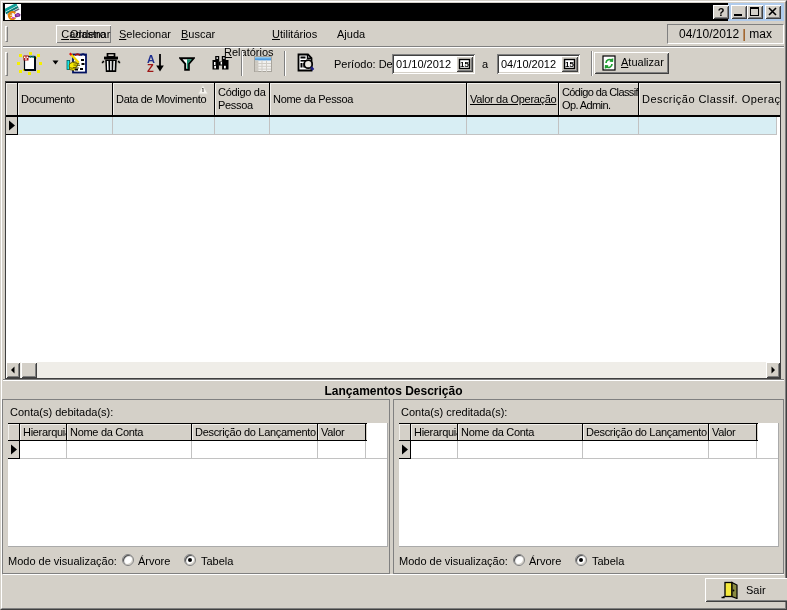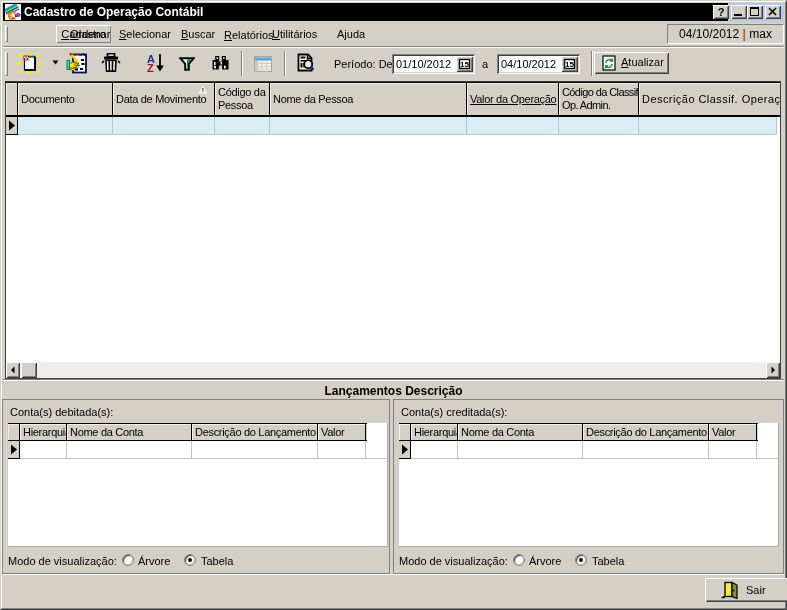--- a/index.html
+++ b/index.html
@@ -33,41 +33,40 @@
       <rect x="-1" y="1.2" width="15" height="2.8" fill="#12A098"></rect>
       <rect x="0" y="4.6" width="14" height="2" fill="#0C7A74"></rect>
       <rect x="1" y="7.2" width="13" height="1.4" fill="#666677"></rect>
     </g>
     <path d="M10.2 9.3 a3.6 3.6 0 1 0 0 4.6" fill="none" stroke="#E8860A" stroke-width="2.1"></path>
     <path d="M3 10.8 h4.2 M3 12.5 h4.2" stroke="#E8860A" stroke-width="1.2"></path>
     <path d="M9.6 10.6 l3.4 -1.9 l2.5 1.5 l-0.4 2.4 l-5 1 Z" fill="#7A2B8E"></path>
     <rect x="11.4" y="10.3" width="2.4" height="1.3" fill="#C95ED6"></rect>
     <rect x="6.8" y="13.2" width="2.4" height="1.3" fill="#CC22CC"></rect>
   </svg>
-  <div class="abs" style="left:21px;top:0;height:18px;line-height:18px;color:#fff;font-weight:bold;font-size:12px;">Cadastro de Operação Contábil</div>
 
   <div class="abs raised2 btnface" style="left:710px;top:2px;width:16px;height:14px;text-align:center;font-weight:bold;font-size:11px;line-height:14px;">?</div>
   <div class="abs raised2 btnface" style="left:728px;top:2px;width:16px;height:14px;">
       <div class="abs" style="left:3px;top:9px;width:8px;height:2px;background:#000;"></div>
     </div>
   <div class="abs raised2 btnface" style="left:744px;top:2px;width:16px;height:14px;">
       <div class="abs" style="left:3px;top:2px;width:9px;height:9px;border:1px solid #000;border-top-width:2px;"></div>
     </div>
   <div class="abs raised2 btnface" style="left:762px;top:2px;width:16px;height:14px;"><svg width="16" height="14" viewBox="0 0 16 14">
         <path d="M4 3 L11 10 M11 3 L4 10" stroke="#000" stroke-width="1.6"></path>
       </svg></div>
 </div>
 
 <div class="abs" style="left:3px;top:22px;width:781px;height:24px;">
   <div class="abs" style="left:2px;top:4px;width:3px;height:16px;background:#D4D0C8;border:1px solid;border-color:#fff #808080 #808080 #fff;"></div>
   <div class="abs raised1" style="left:9px;top:3px;width:55px;height:18px;line-height:18px;text-align:center;"><u>C</u>adastro</div>
   <div class="abs" style="left:67px;top:3px;height:18px;line-height:18px;"><u>O</u>rdenar</div>
   <div class="abs" style="left:116px;top:3px;height:18px;line-height:18px;"><u>S</u>elecionar</div>
   <div class="abs" style="left:178px;top:3px;height:18px;line-height:18px;"><u>B</u>uscar</div>
-  <div class="abs" style="left:221px;top:4px;height:18px;line-height:18px;"><u>R</u>elatórios</div>
+  <div class="abs" style="left:221px;top:21px;height:18px;line-height:18px;"><u>R</u>elatórios</div>
   <div class="abs" style="left:269px;top:3px;height:18px;line-height:18px;text-align:center;"><u>U</u>tilitários</div>
   <div class="abs" style="left:334px;top:3px;height:18px;line-height:18px;">Ajuda</div>
 
   <div class="abs" style="left:664px;top:2px;width:117px;height:20px;border:1px solid;border-color:#808080 #fff #fff #808080;text-align:center;line-height:18px;font-size:12px;">04/10/2012 <span style="color:#A0632A;font-weight:bold;">|</span> max</div>
 </div>
 
 <div class="abs" style="left:3px;top:46px;width:781px;height:33px;border-top:1px solid #808080;box-shadow:inset 0 1px 0 #fff;">
   <div class="abs" style="left:2px;top:5px;width:3px;height:24px;background:#D4D0C8;border:1px solid;border-color:#fff #808080 #808080 #fff;"></div>
 
   <svg class="abs" style="left:14px;top:5px;" width="26" height="24" viewBox="0 0 26 24">

